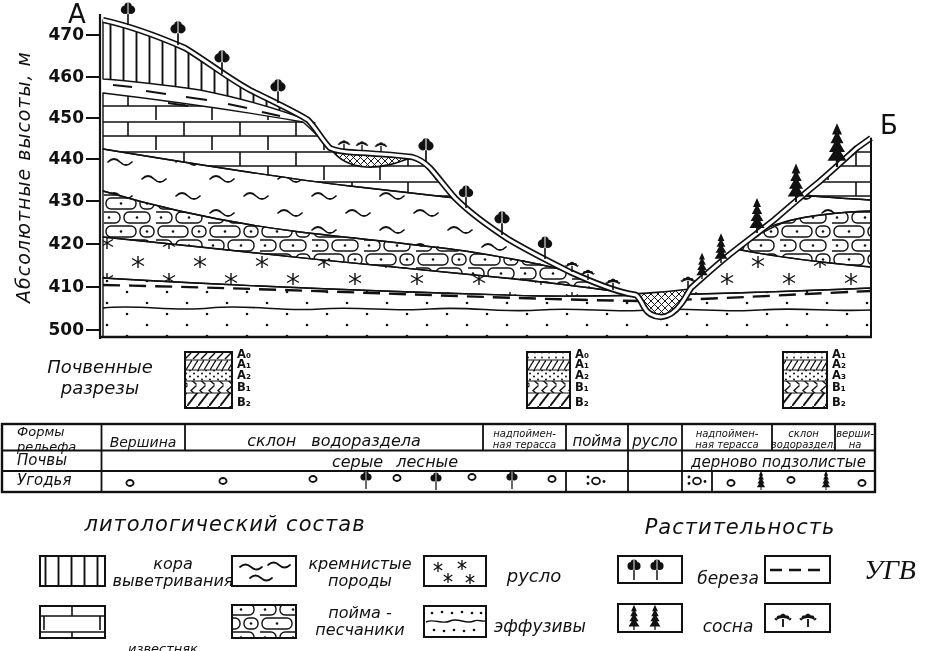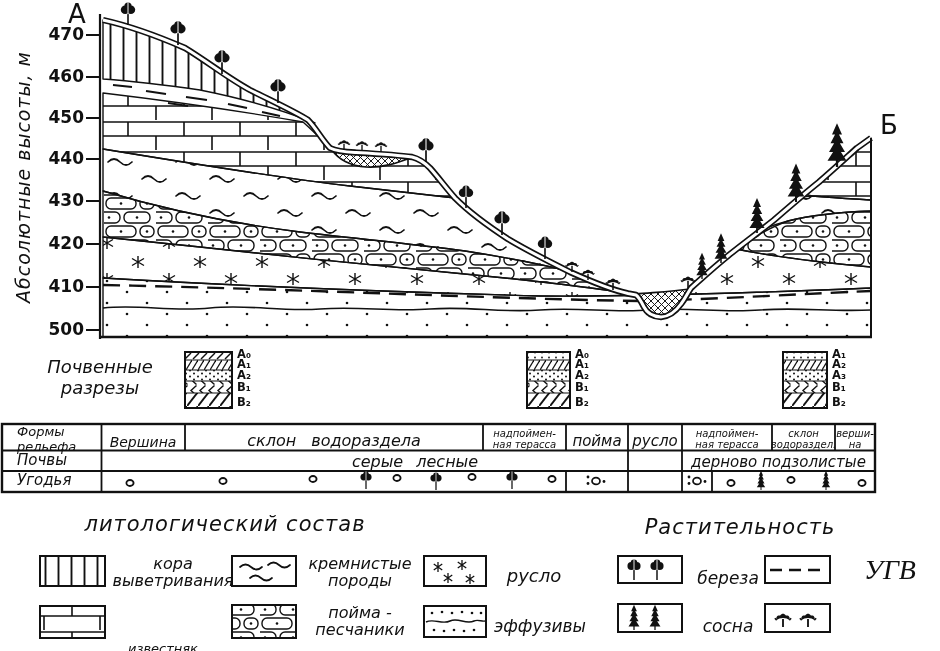--- a/index.html
+++ b/index.html
@@ -348,21 +348,21 @@
     </div>
 <div class="cell small2" style="left:772px;top:424px;width:63px;height:26px;">
       <span>склон</span>
       <span>водораздел.</span>
     </div>
 <div class="cell small2" style="left:835px;top:424px;width:40px;height:26px;">
       <span>верши-</span>
       <span>на</span>
     </div>
 
-<div class="cell it" style="left:101px;top:451px;width:588px;height:20px;font-size:16px;word-spacing:8px;padding-left:20px;">
+<div class="cell it" style="left:101px;top:451px;width:588px;height:20px;font-size:16px;word-spacing:8px;">
       <span>серые лесные</span>
     </div>
 <div class="cell it" style="left:682px;top:451px;width:193px;height:20px;font-size:15px;">
       <span>дерново подзолистые</span>
     </div>
 
 <div class="cell leg-title" style="left:60px;top:508px;width:330px;height:28px;">
       <span>литологический состав</span>
     </div>
 <div class="cell leg-lab" style="left:108px;top:552px;width:130px;height:38px;">

